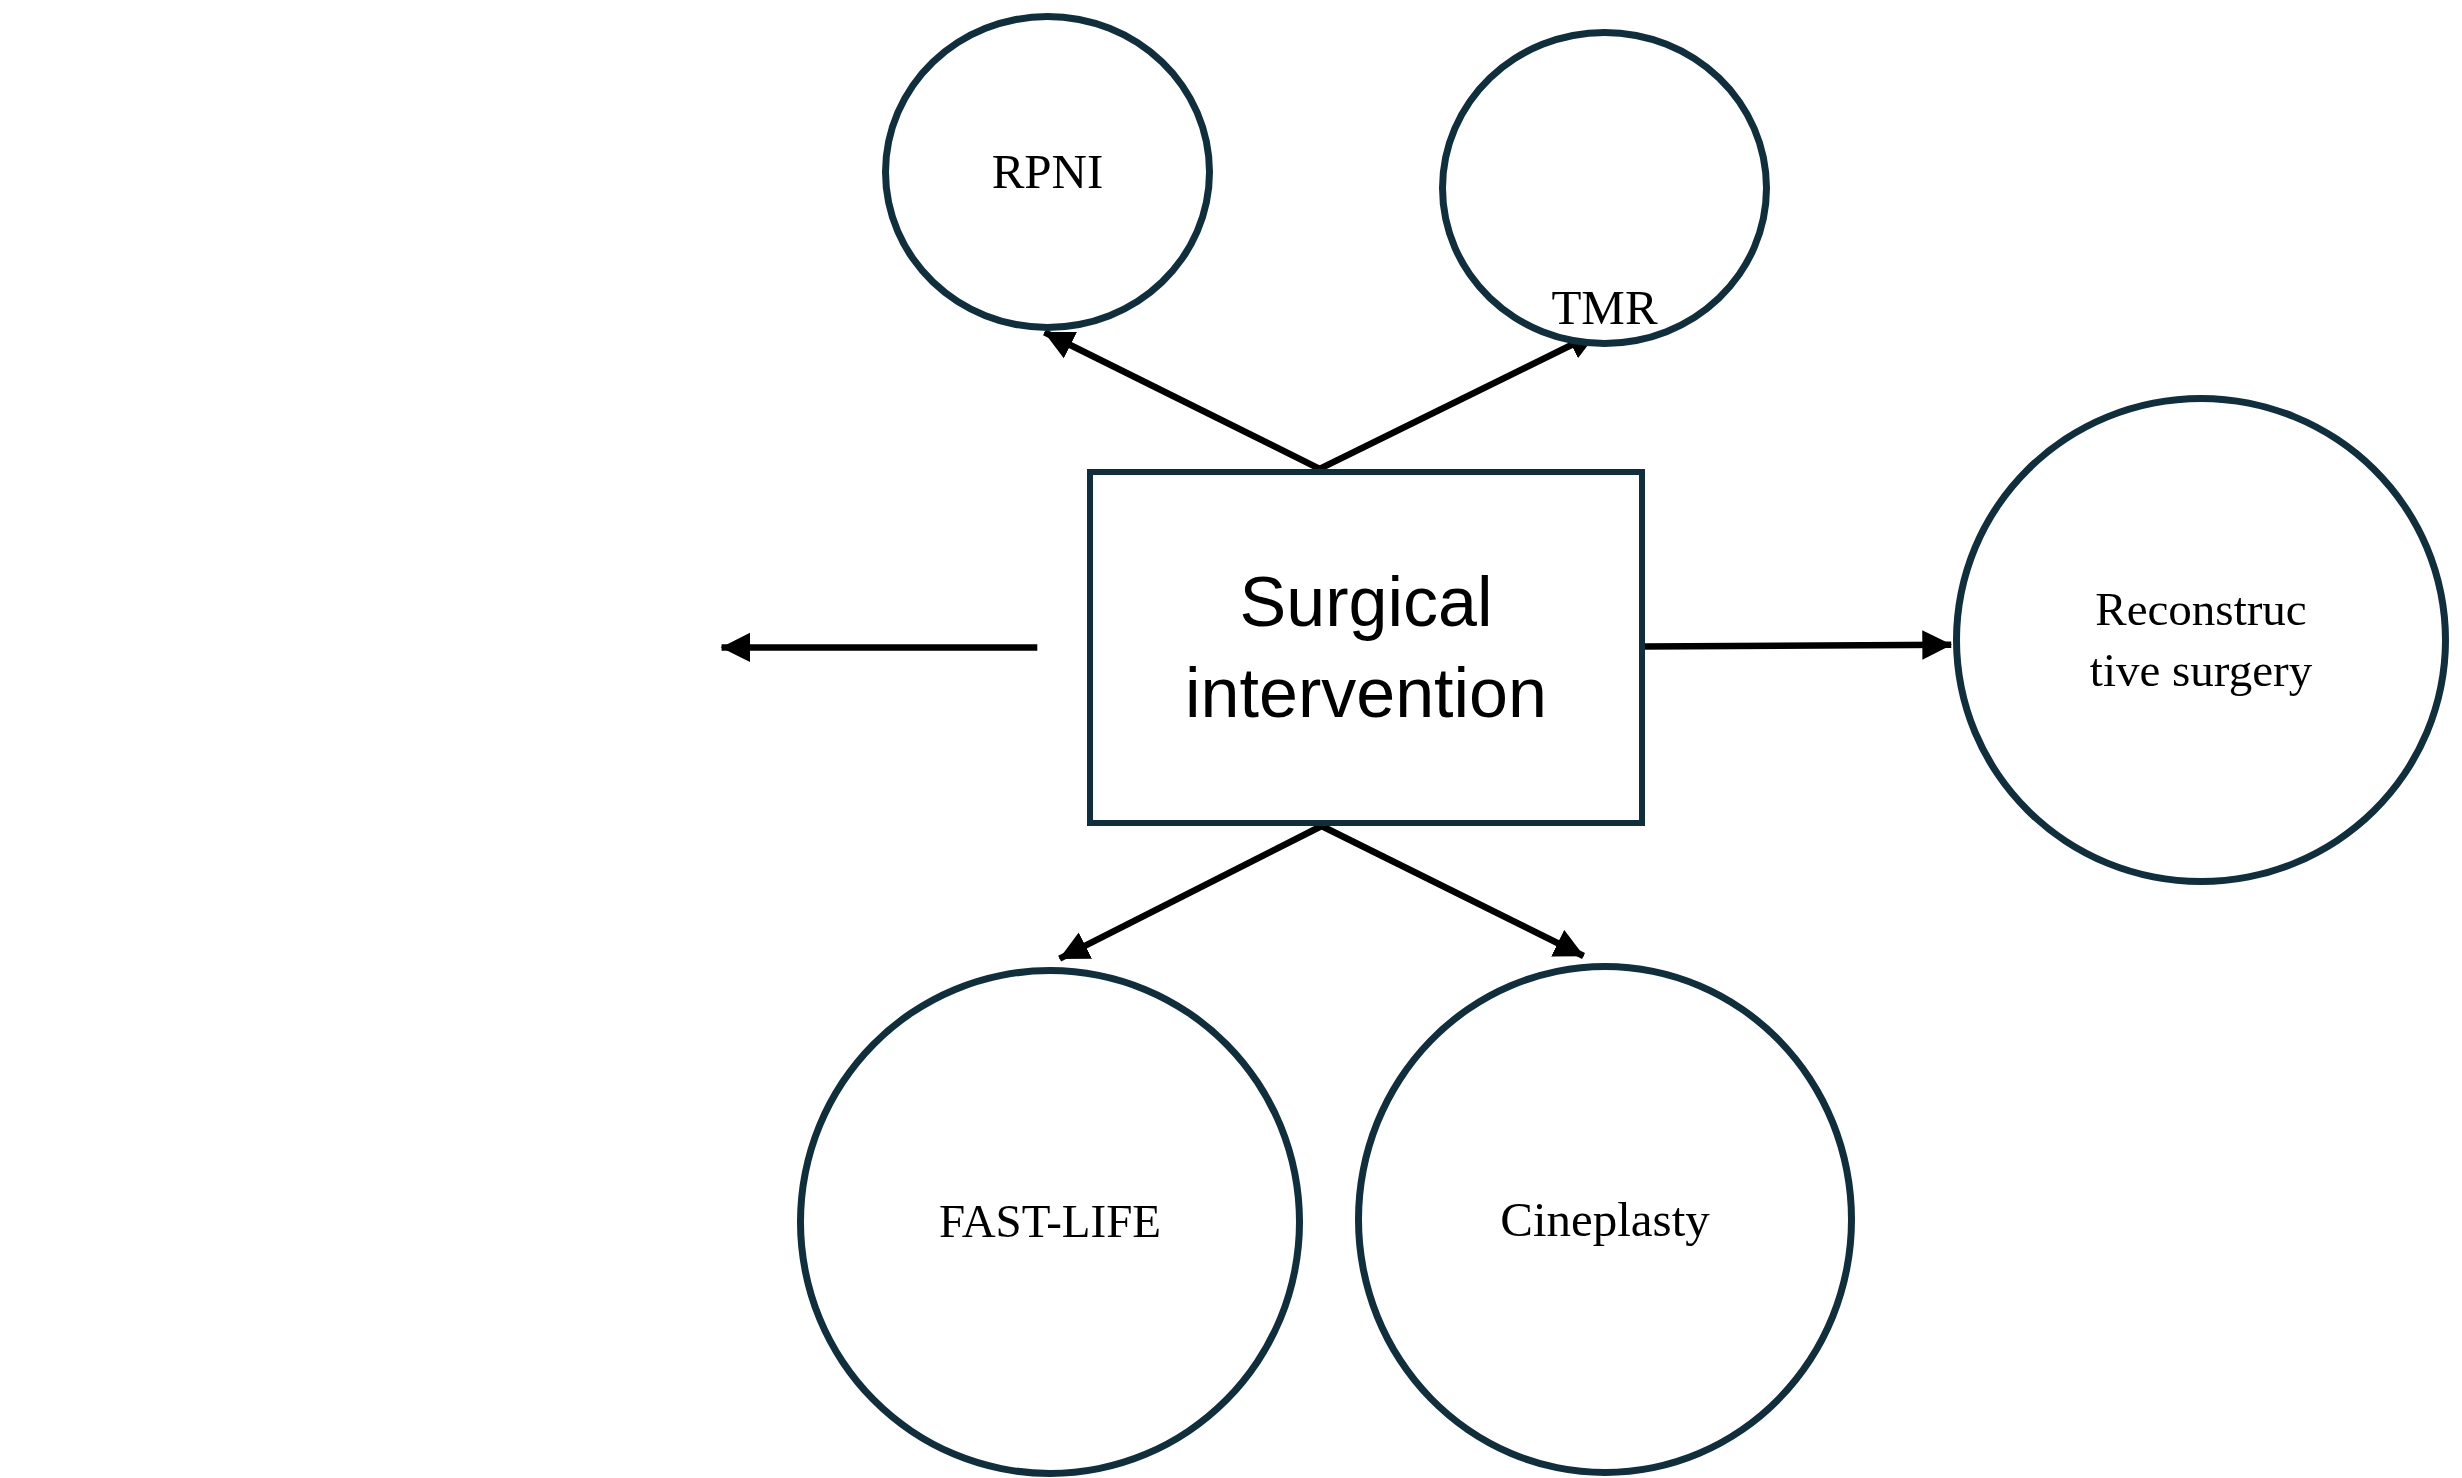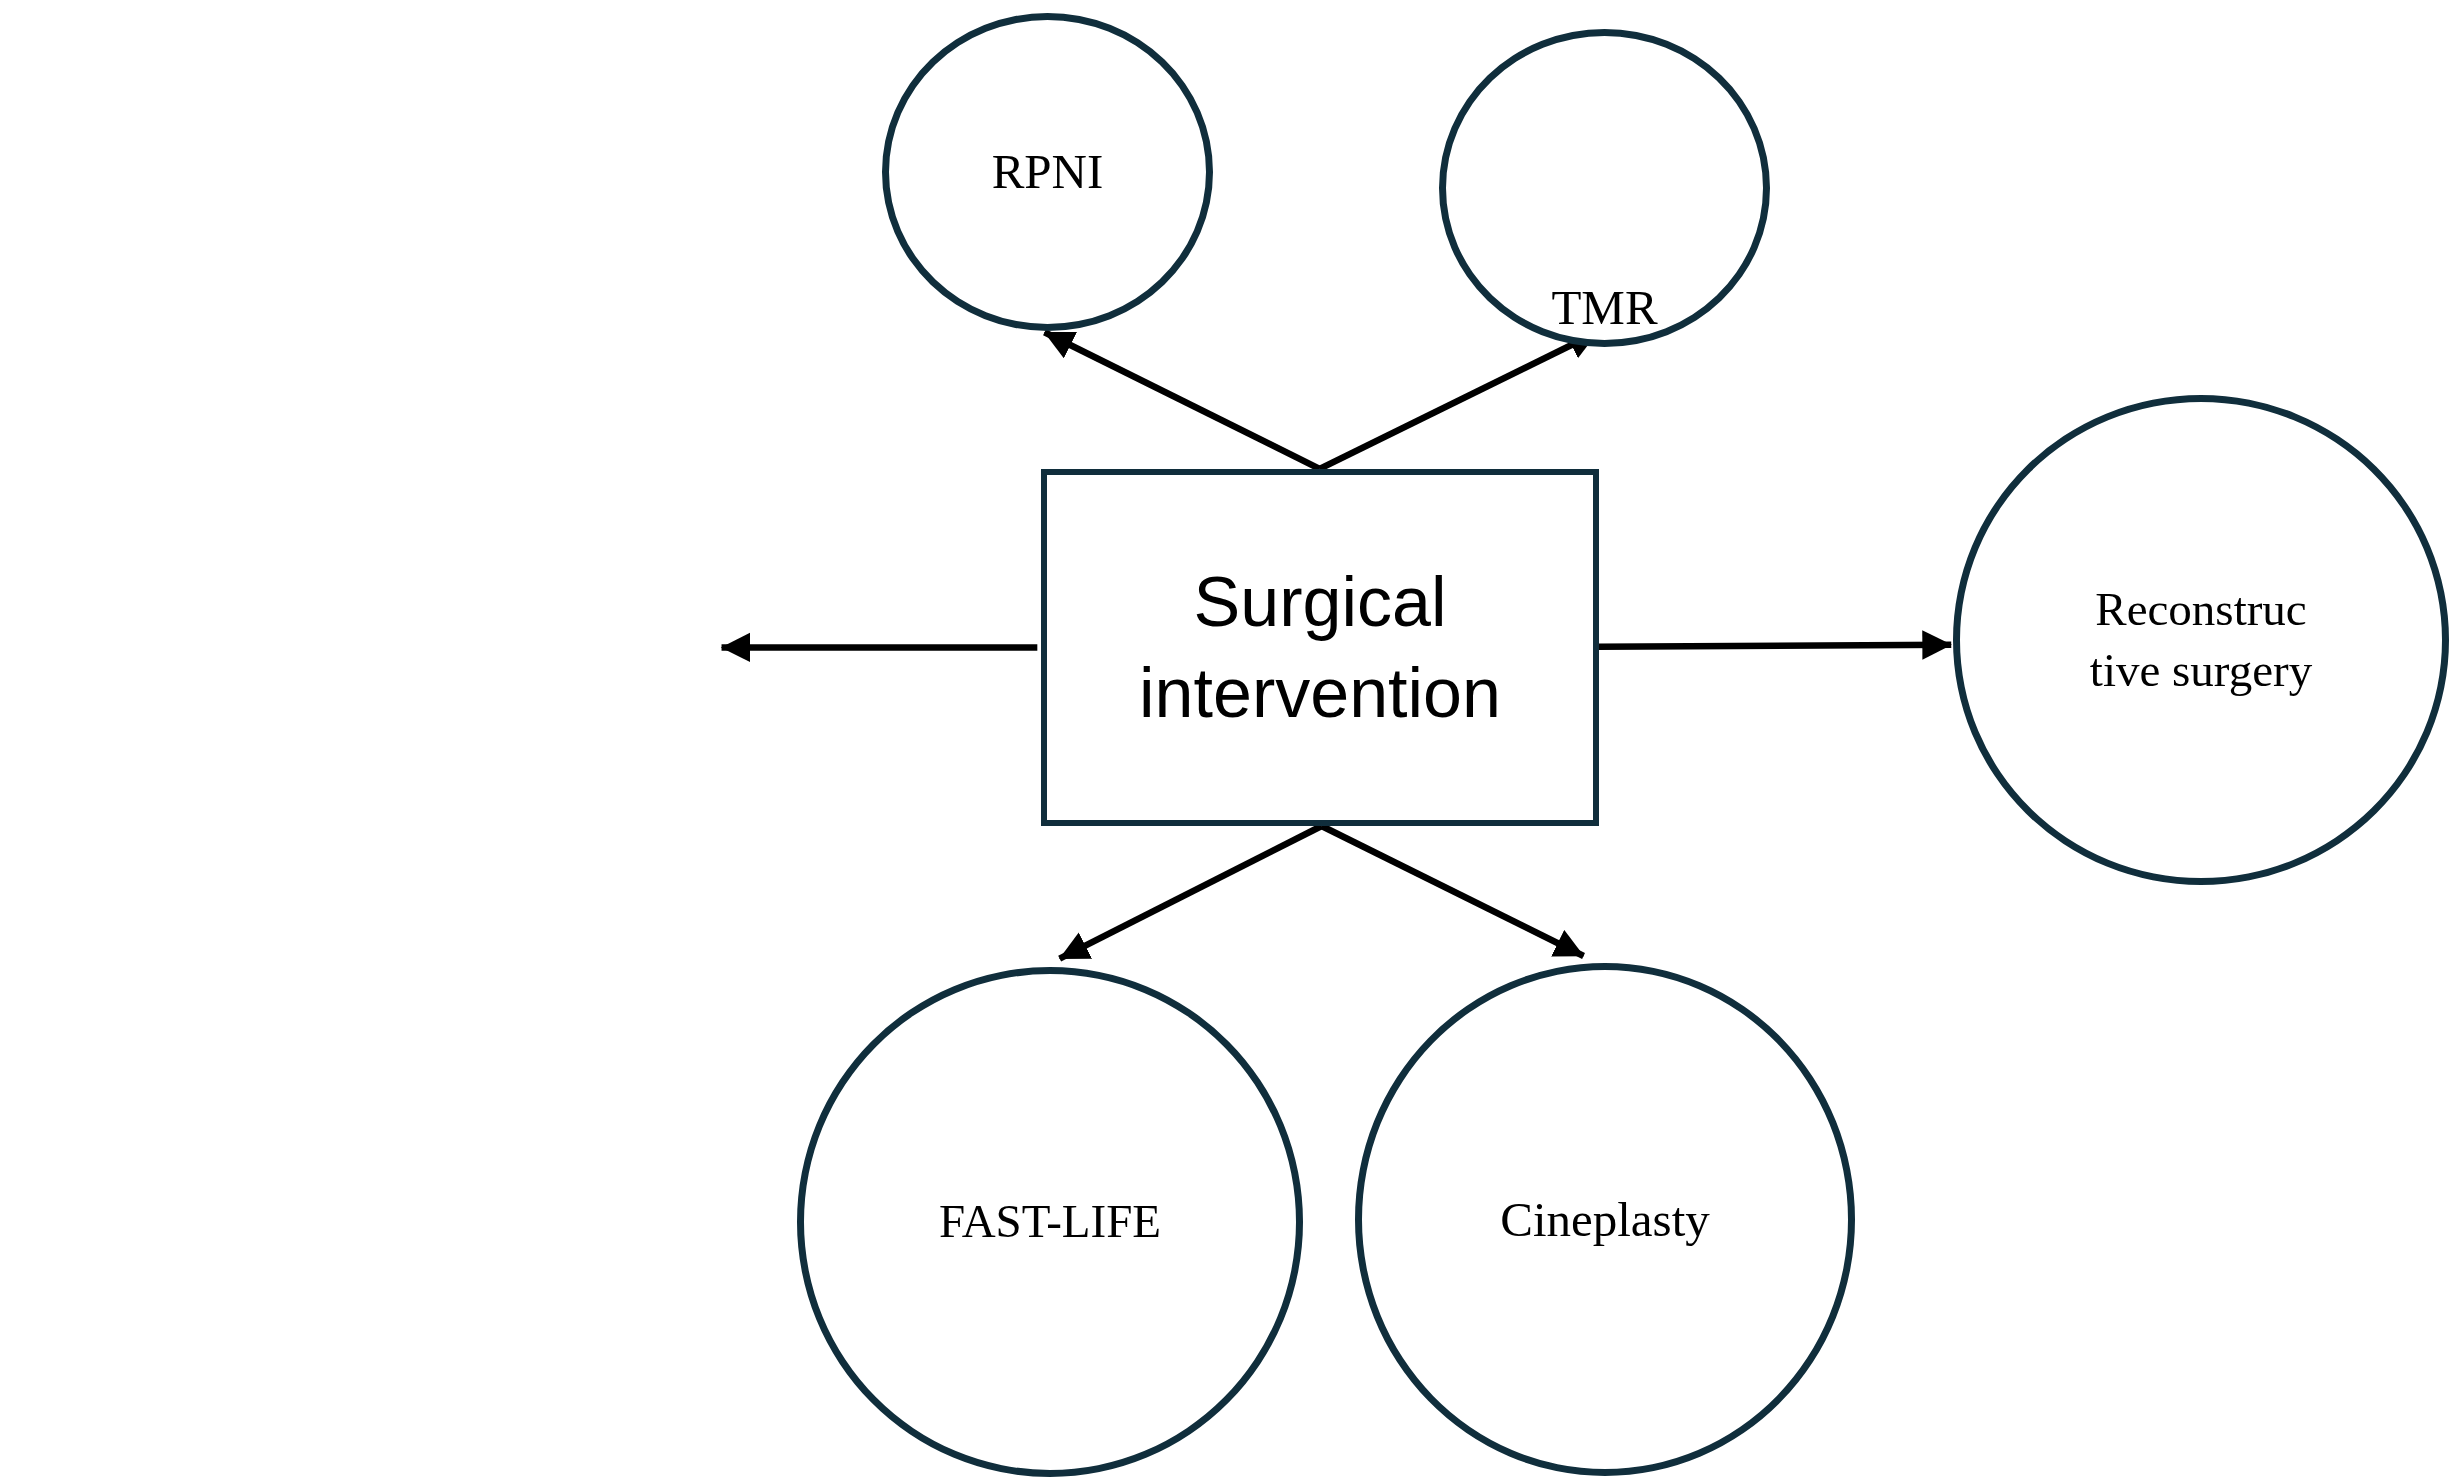--- a/index.html
+++ b/index.html
@@ -29,20 +29,21 @@
   }
   .ellipse{
     border:7.2px solid var(--node-border);
     border-radius:50%;
     font-size:49px;
     font-family:Liberation Serif, serif;
   }
   .rect{
     border:6.6px solid var(--node-border);
     font-size:70px;
+    margin-left:46px;
   }
   
   .n-center{left:1041px;top:469px;width:558px;height:357px;}
   .n-rpni{left:882px;top:13px;width:331px;height:318px;}
   .n-tmr{left:1439px;top:29px;width:331px;height:318px;align-items:flex-end;}
   .n-osteo{left:20.4px;top:299px;width:708px;height:686px;}
   .n-recon{left:1953px;top:395px;width:496px;height:490px;font-size:47px;}
   .n-fastlife{left:797px;top:967px;width:506px;height:510px;font-size:47px;}
   .n-cineplasty{left:1355px;top:963px;width:500px;height:513px;}
 </style>

